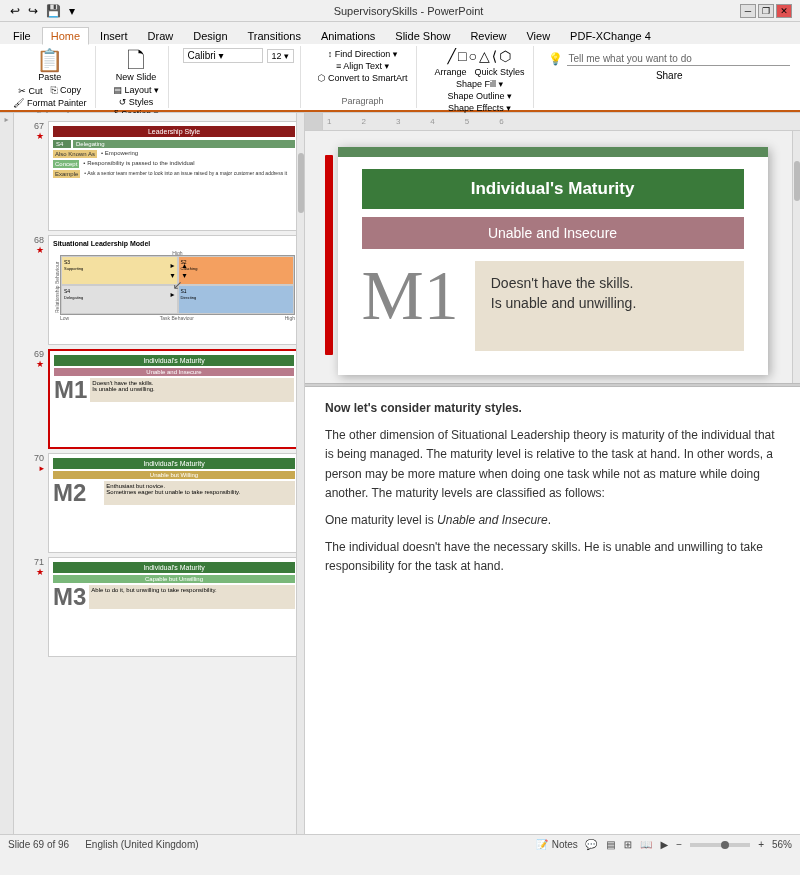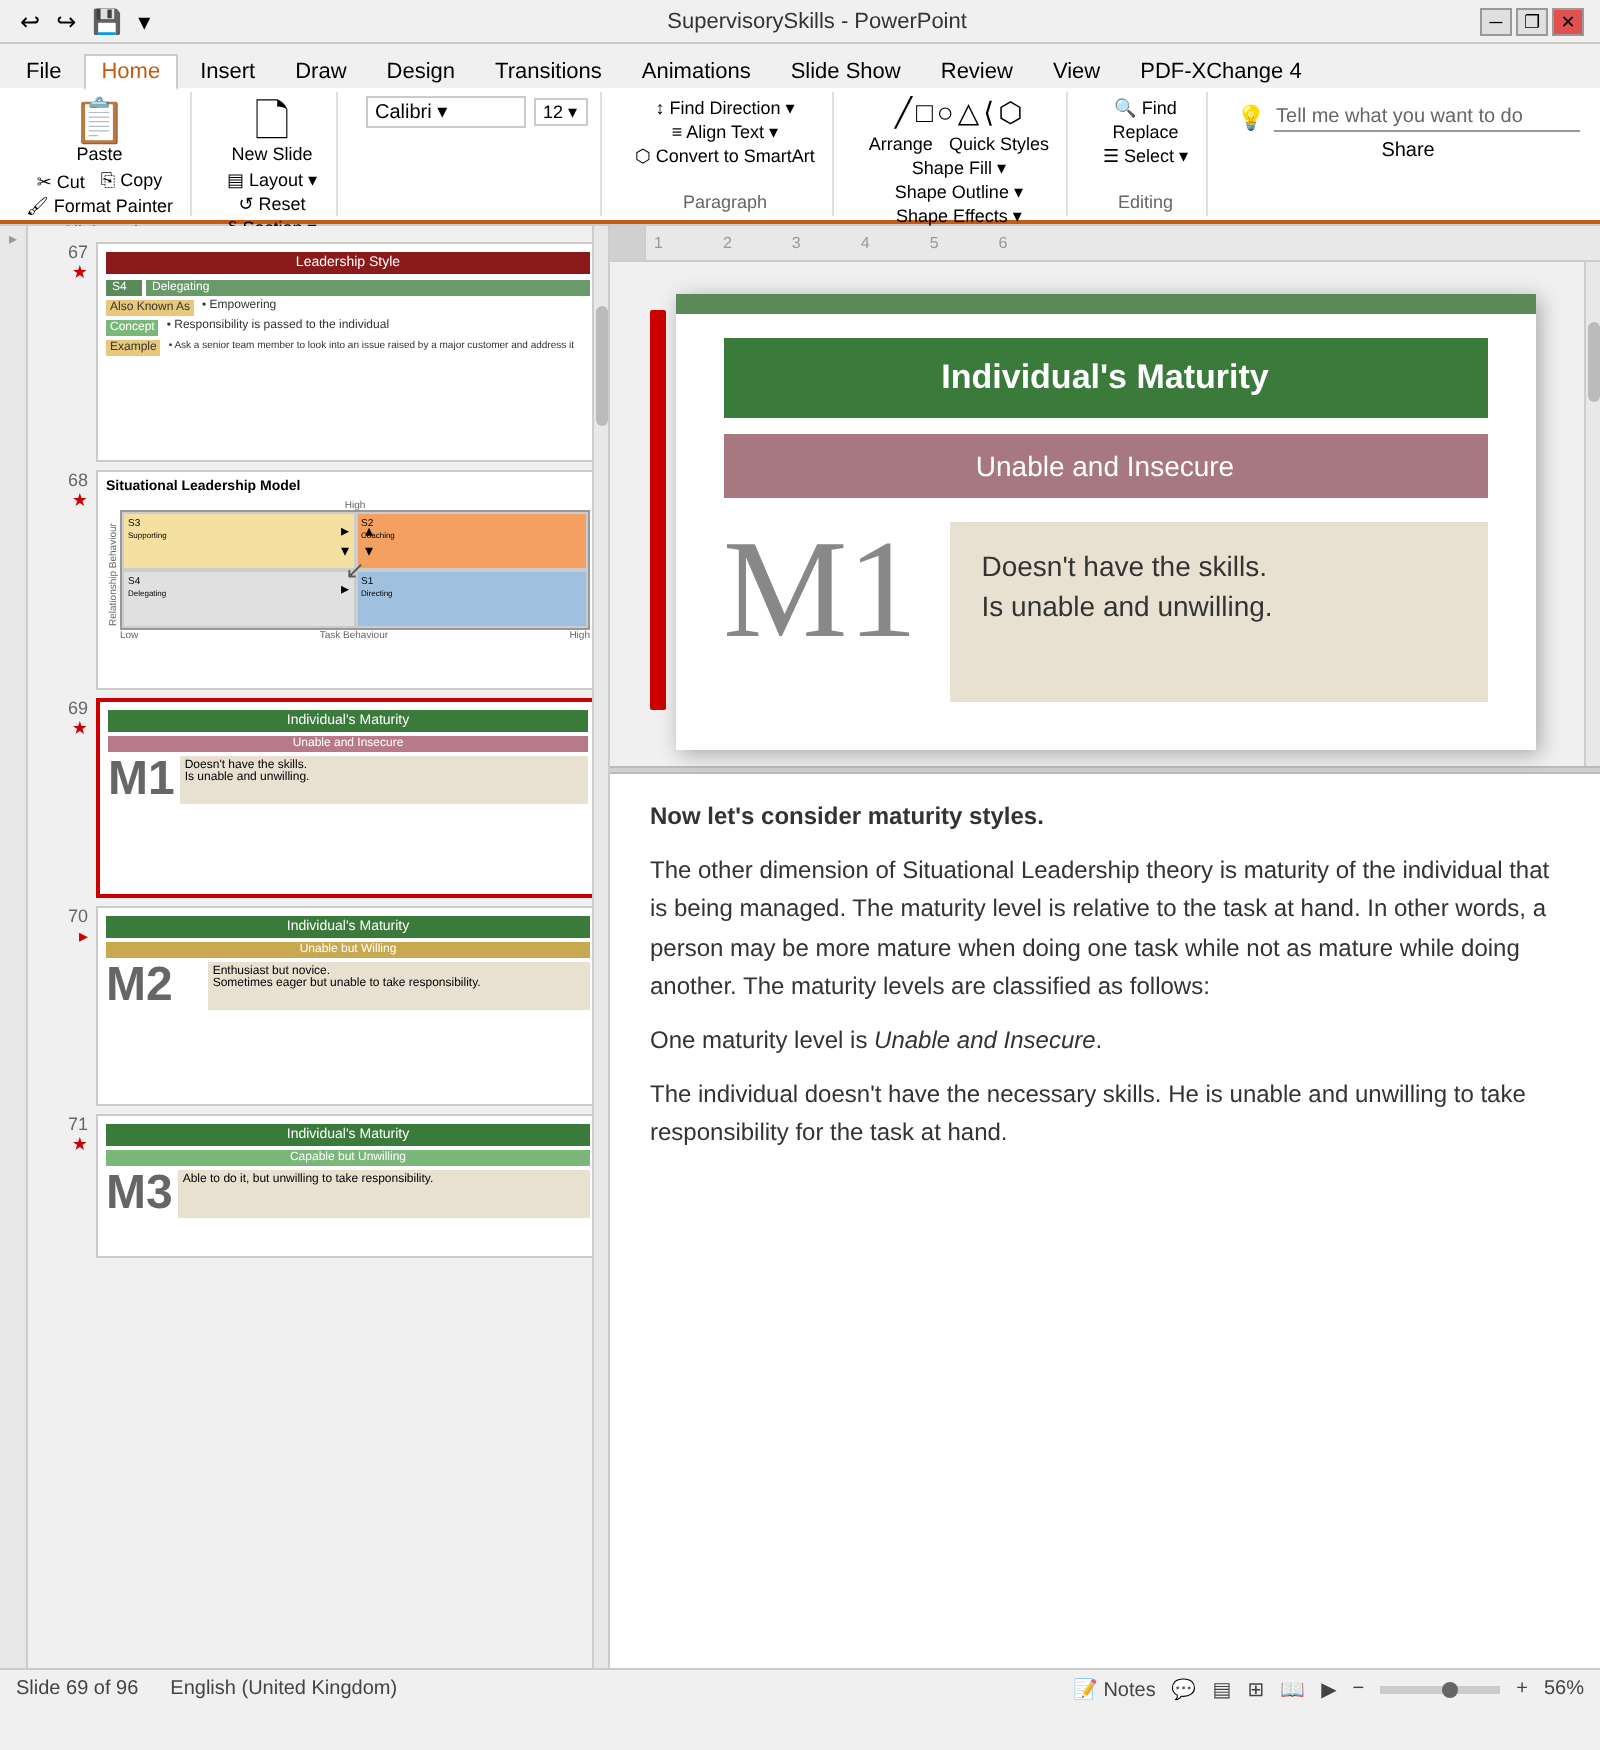--- a/index.html
+++ b/index.html
@@ -139,21 +139,21 @@
 
     <div class="ribbon-group">
       <div class="ribbon-btn-large">
         <span class="icon">🗋</span>
         <span>New Slide</span>
       </div>
       <div class="ribbon-btn-row">
         <span class="ribbon-btn-small">▤ Layout ▾</span>
       </div>
       <div class="ribbon-btn-row">
-        <span class="ribbon-btn-small">↺ Reset</span>
+        <span class="ribbon-btn-small">↺ Styles</span>
       </div>
       <div class="ribbon-btn-row">
         <span class="ribbon-btn-small">§ Section ▾</span>
       </div>
       <span class="ribbon-group-label">Slides</span>
     </div>
 
     <div class="ribbon-group" style="min-width:120px;gap:48px;">
       <div class="ribbon-btn-row" style="gap:4px; flex-wrap:wrap;">
         <span class="ribbon-btn-small" style="font-size:10px; border:1px solid #ccc; padding:1px 4px; min-width:80px;">Calibri ▾</span>
@@ -199,26 +199,20 @@
       </div>
       <div class="ribbon-btn-row">
         <span class="ribbon-btn-small">Shape Outline ▾</span>
       </div>
       <div class="ribbon-btn-row">
         <span class="ribbon-btn-small">Shape Effects ▾</span>
       </div>
       <span class="ribbon-group-label">Drawing</span>
     </div>
 
-    <div class="ribbon-group">
-      <div class="ribbon-btn-small">🔍 Find</div>
-      <div class="ribbon-btn-small">Replace</div>
-      <div class="ribbon-btn-small">☰ Select ▾</div>
-      <span class="ribbon-group-label">Editing</span>
-    </div>
 
     <div class="ribbon-group" style="flex:1; border-right:none;">
       <div style="display:flex; align-items:center; gap:4px; width:100%; margin-top:4px;">
         <span style="font-size:12px;">💡</span>
         <span style="font-size:10px; color:#666; border-bottom:1px solid #999; flex:1; padding:1px;">Tell me what you want to do</span>
       </div>
       <div style="margin-top:4px; font-size:10px; display:flex; gap:4px;">
         <span>Share</span>
       </div>
     </div>
@@ -343,21 +337,21 @@
             </div>
           </div>
         </div>
       </div>
 
       <div class="slide-thumb" style="margin-top:4px;">
         <div style="display:flex; flex-direction:column; align-items:flex-end; min-width:22px;">
           <span style="font-size:9px; color:#666;">71</span>
           <span style="color:#c00; font-size:9px;">★</span>
         </div>
-        <div class="slide-content" style="height:72px;">
+        <div class="slide-content" style="height:100px;">
           <div class="s71">
             <div class="s71-title">Individual's Maturity</div>
             <div class="s71-subtitle">Capable but Unwilling</div>
             <div class="s71-body">
               <div class="s71-m3">M3</div>
               <div class="s71-desc">
                 Able to do it, but unwilling to take responsibility.
               </div>
             </div>
           </div>

